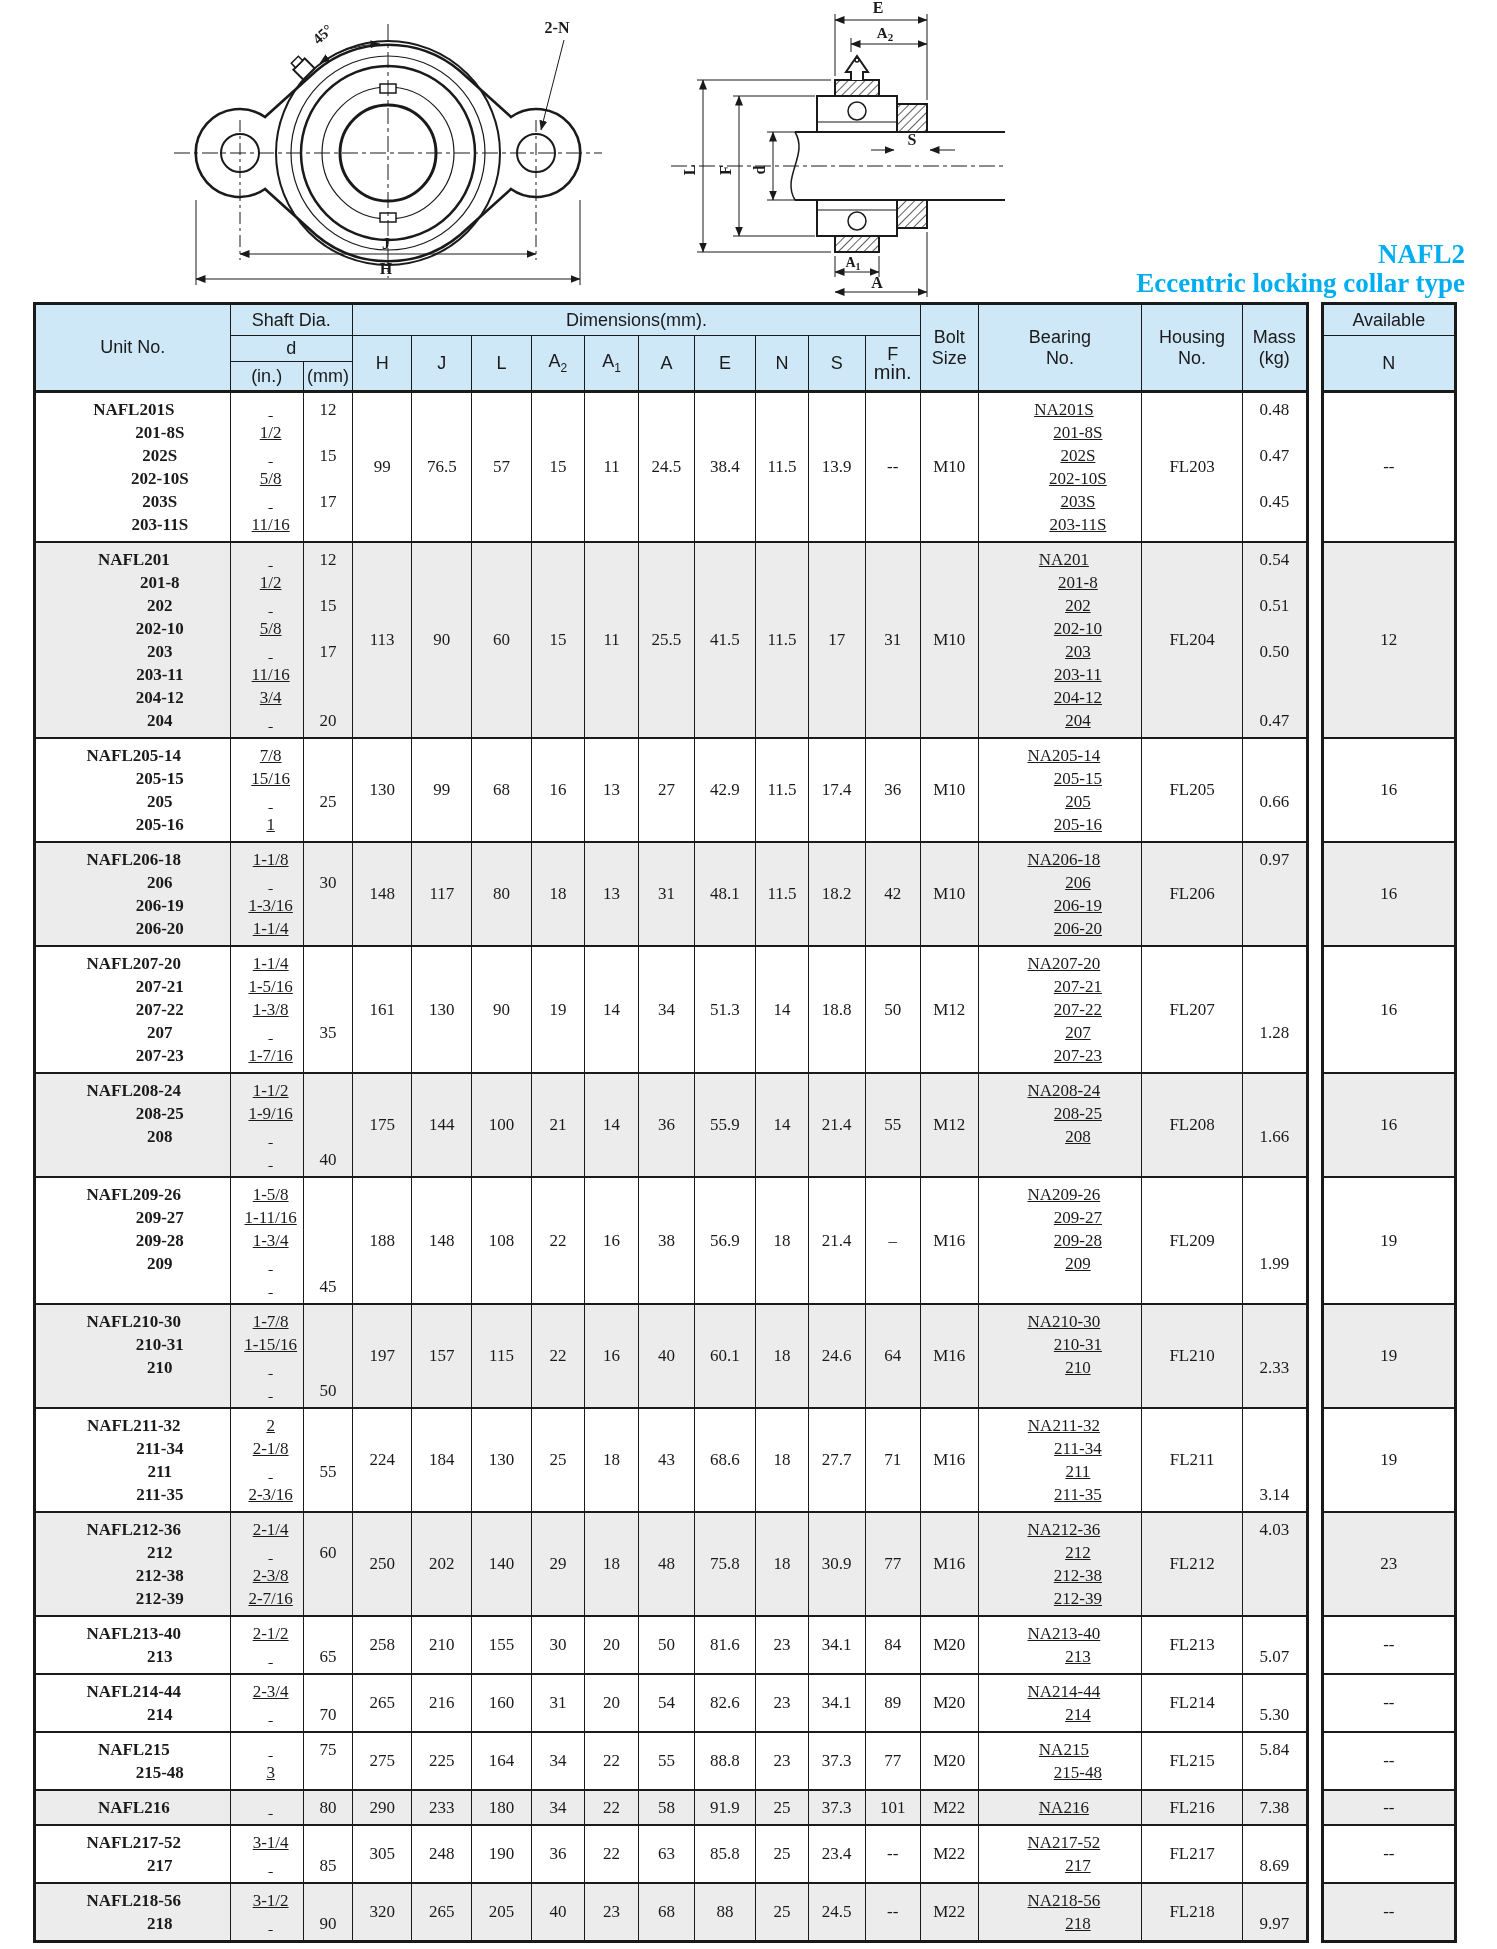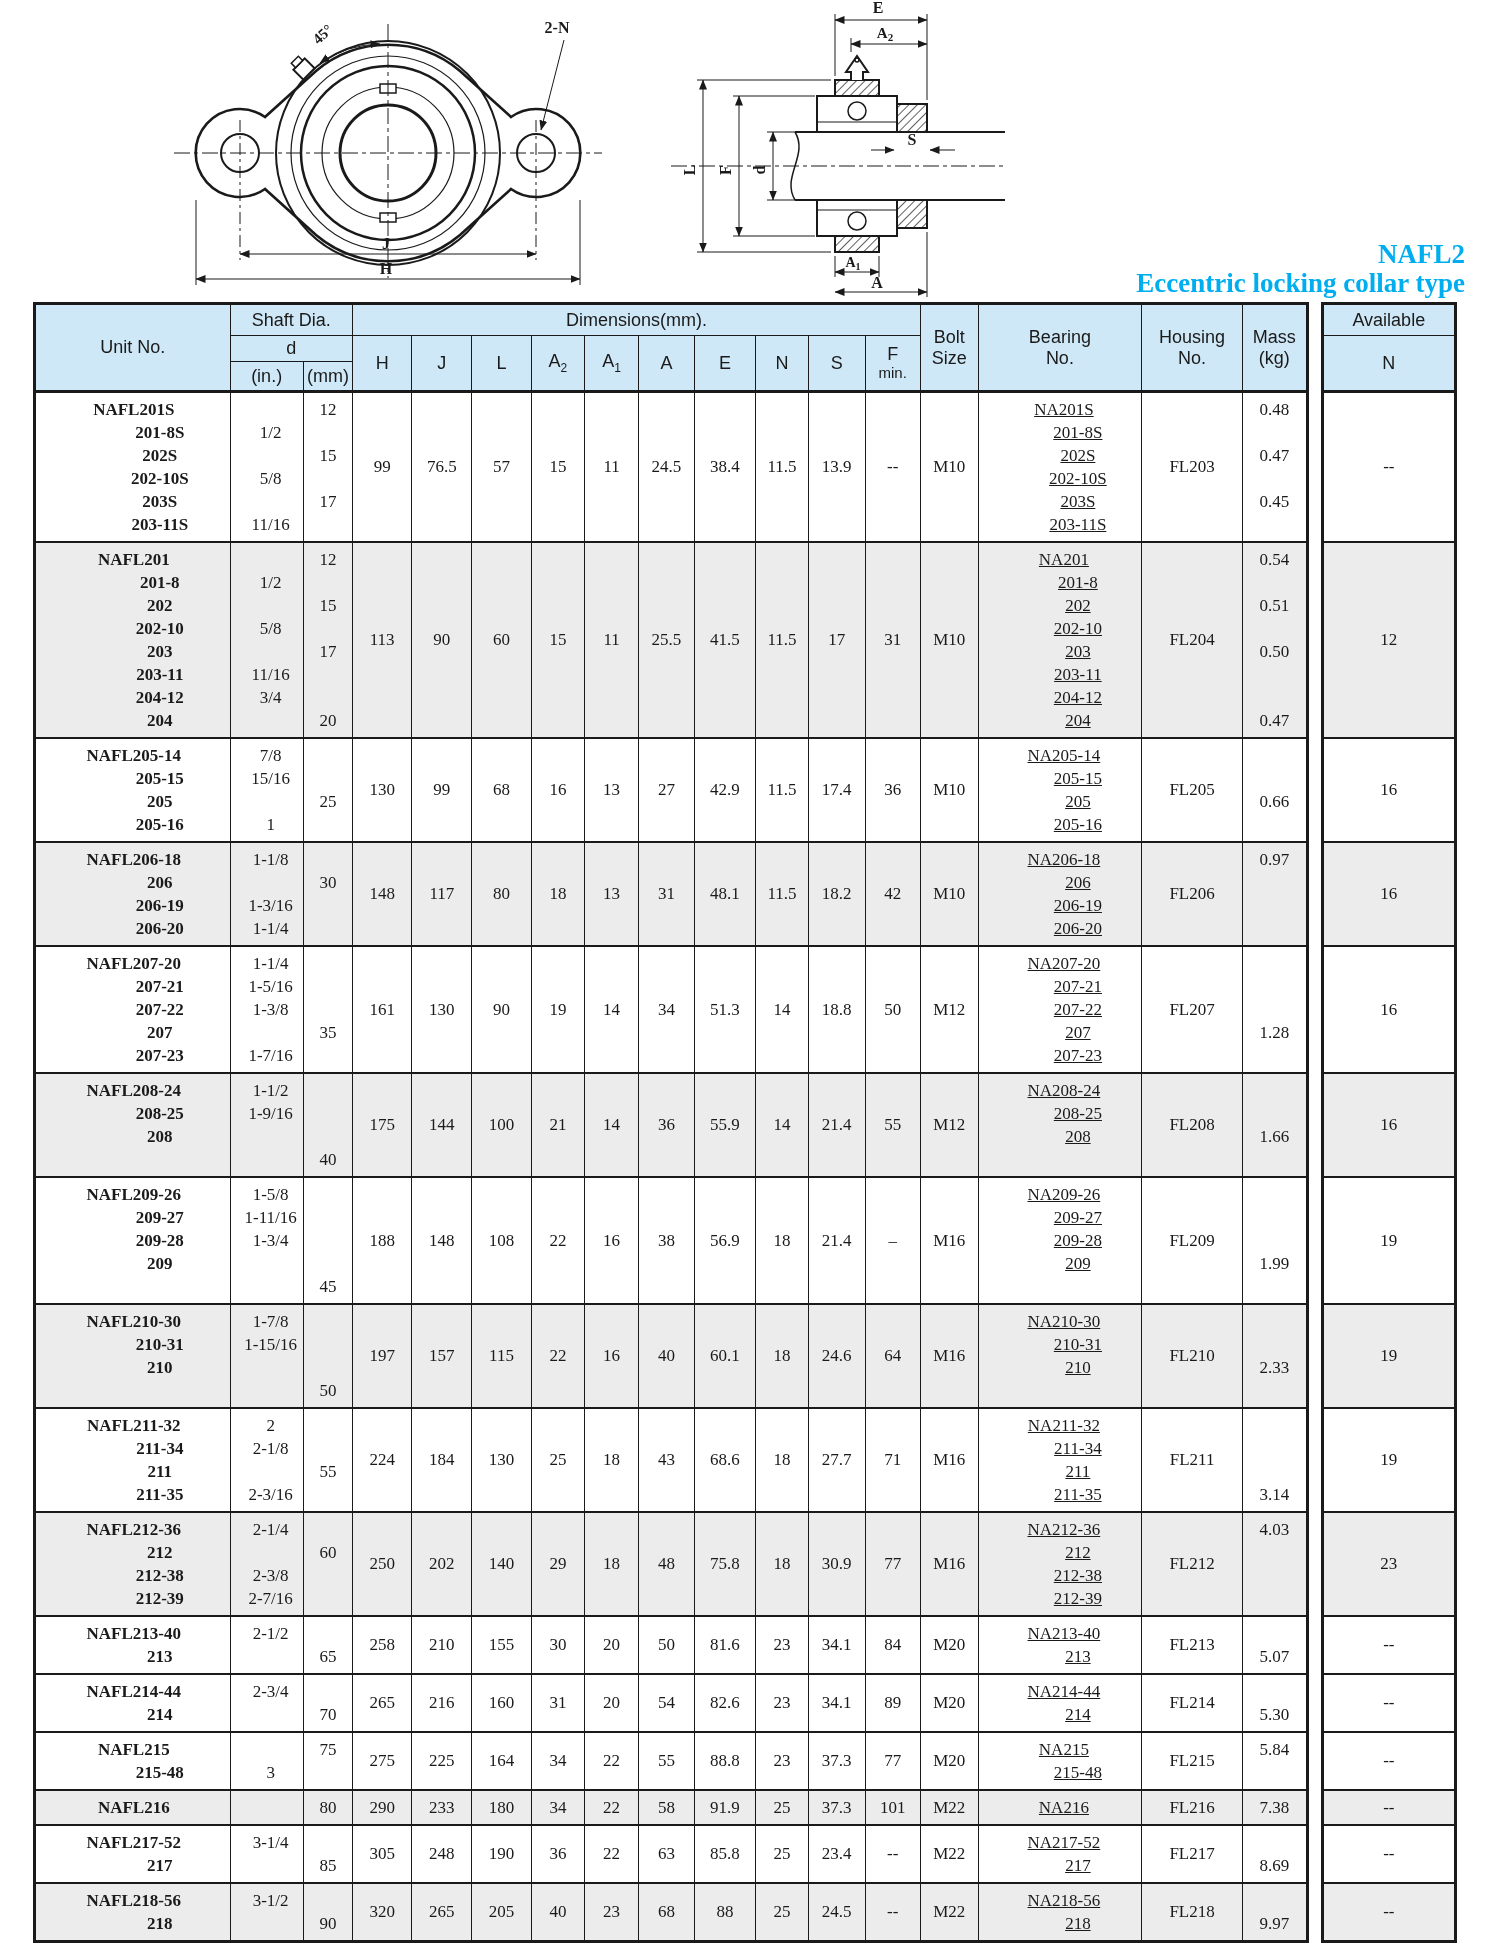--- a/index.html
+++ b/index.html
@@ -32,35 +32,35 @@
     border:1.5px solid var(--bd,#1a1a1a);
     border-top-width:2px; border-bottom-width:2px;
     padding:5px 0; font-family:"Liberation Serif", serif; font-size:17px;
     text-align:center; vertical-align:middle; background:#ffffff;
   }
   .tbl td.lines { vertical-align:top; }
   .line { line-height:23px; height:23px; white-space:nowrap; }
   .unit-cell { font-family:"Liberation Sans", sans-serif; font-weight:bold; font-size:16.5px; text-align:left; }
   .unit-cell .line { padding-left:2px; }
   .unit-cell .line:not(.first) { padding-left:54px; }
-  .in-cell  { text-align:left; } .in-cell .line { padding-left:8px; }
+  .in-cell  { text-align:left; } .in-cell .line { padding-left:8px;text-decoration:underline; }
   .bearing-cell { text-align:left; } .bearing-cell .line { padding-left:8px;text-decoration:underline; }
   .bearing-cell .line:not(.first) { padding-left:36px; }
   tr.shaded td { background:var(--zbg,#ececec); }
   tr.shaded td.spacer { background:transparent; }
   .spacer { border:none !important; background:transparent !important; }
   .left-edge { border-left-width:3px !important; }
   .tbl thead tr:first-child th:not(.spacer) { border-top-width:3px; }
   .tbl tbody tr:first-child td:not(.spacer) { border-top-width:3px; }
   .tbl tbody tr:last-child  td:not(.spacer) { border-bottom-width:3px; }
   .mass-col  { border-right-width:3px !important; }
   .avail-col { border-left-width:3px !important; border-right-width:3px !important; }
   th sub { font-size:12px; }
   .fmin { line-height:18px; }
-  .fmin .m { font-size:15px; }
+  .fmin .m { font-size:20px; }
 </style>
 </head>
 <body>
 
 <svg class="drw" style="left:158px;top:8px;" width="470" height="285" viewBox="0 0 470 285">
   <defs>
     <marker id="arw" viewBox="0 0 10 10" refX="9.5" refY="5" markerWidth="10" markerHeight="10" orient="auto-start-reverse">
       <path d="M0,1 L10,5 L0,9 z" fill="#1a1a1a"></path>
     </marker>
   </defs>

